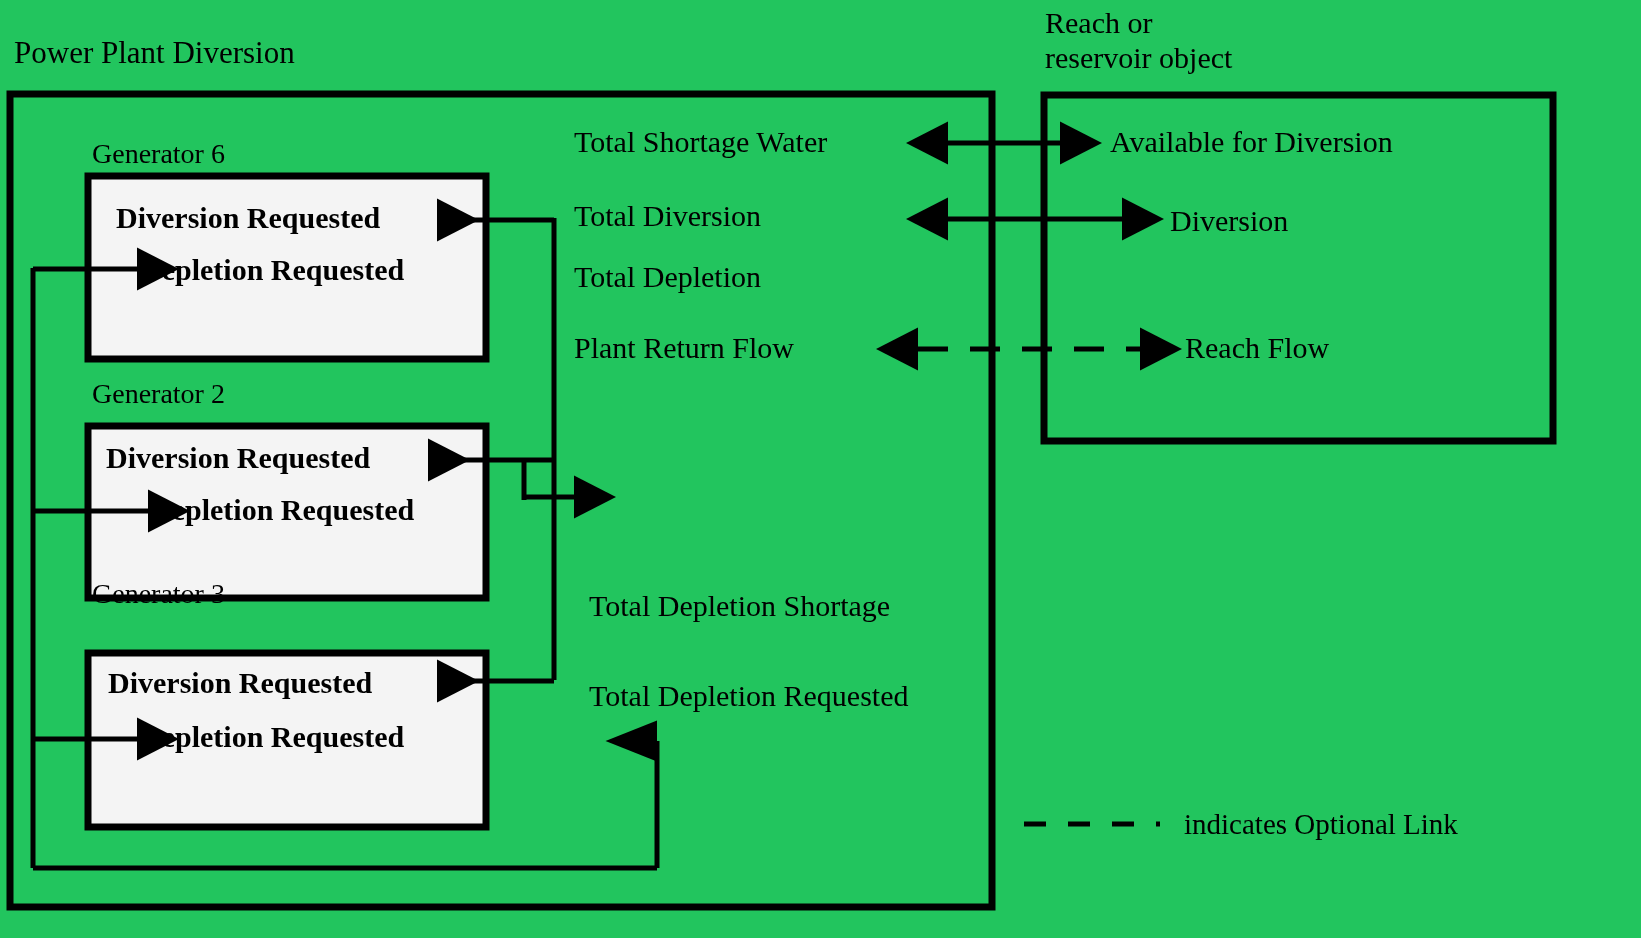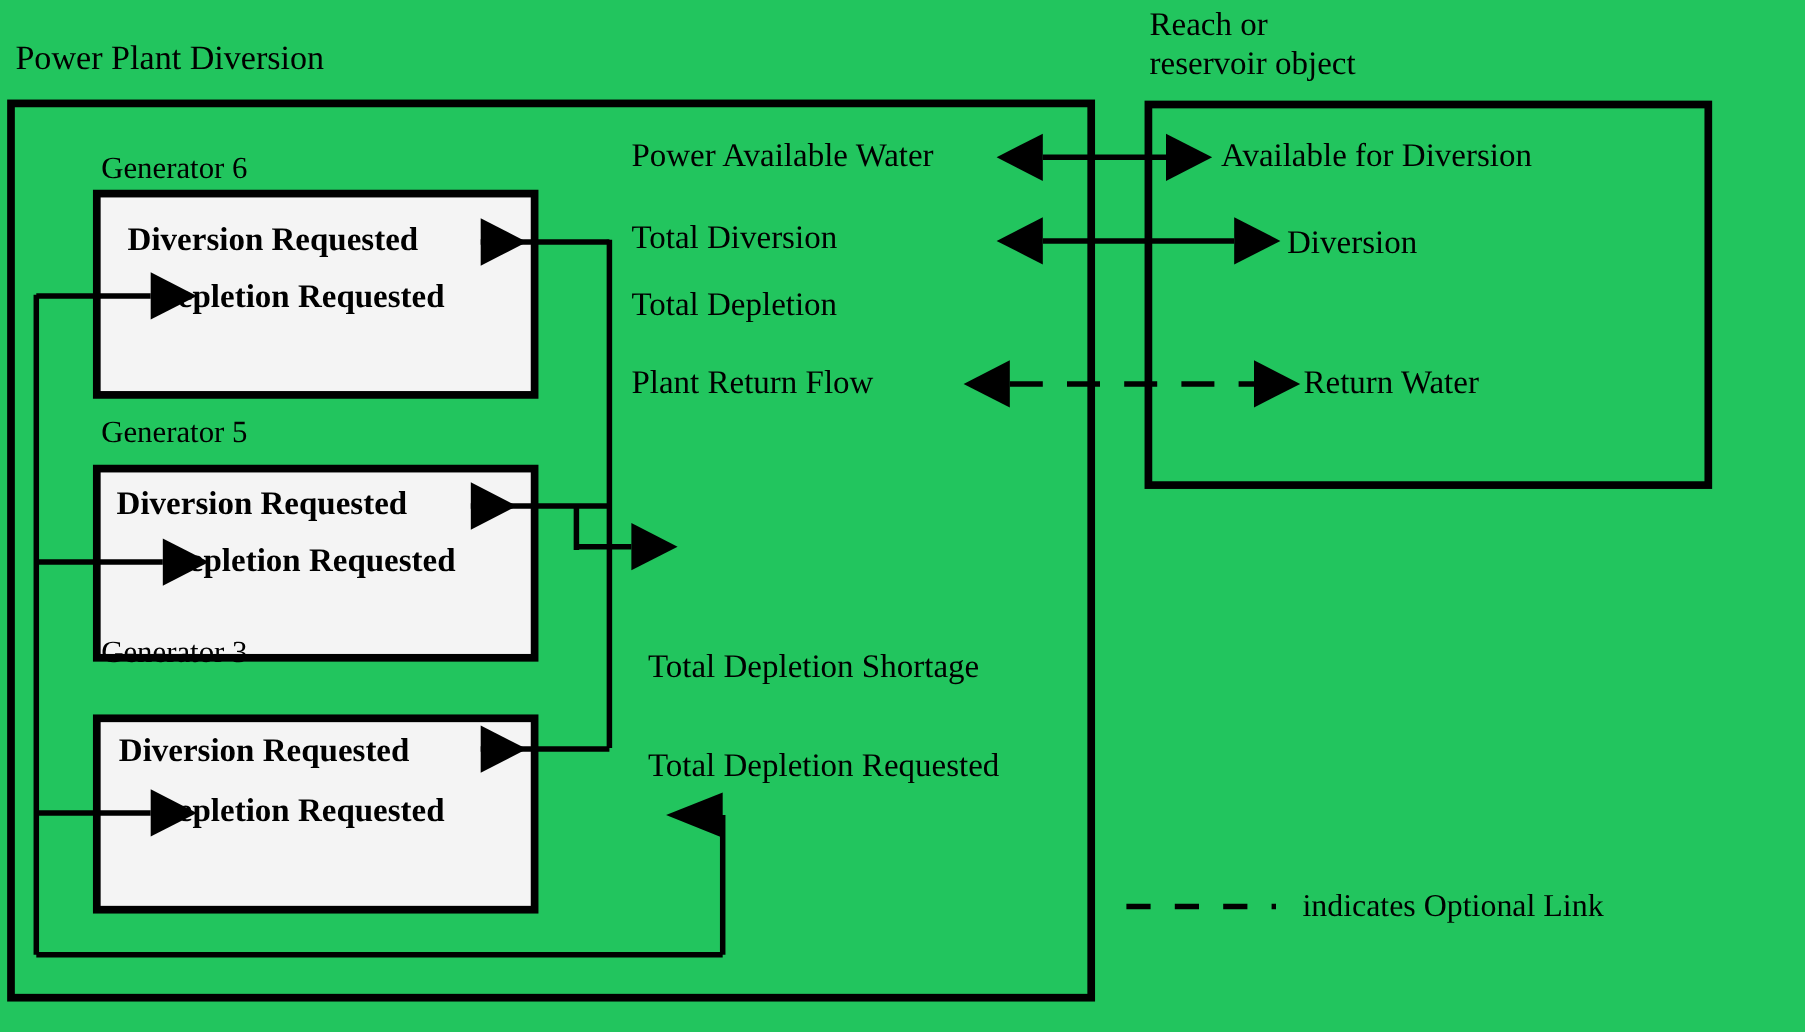--- a/index.html
+++ b/index.html
@@ -92,34 +92,34 @@
 
   <div class="lbl lbl-title" style="left:14px; top:37px;">Power Plant Diversion</div>
 
   <div class="lbl lbl-caption" style="left:1045px; top:6px;">Reach or</div>
   <div class="lbl lbl-caption" style="left:1045px; top:41px;">reservoir object</div>
 
   <div class="lbl lbl-gen" style="left:92px; top:140px;">Generator 6</div>
   <div class="lbl lbl-port" style="left:116px; top:203px;">Diversion Requested</div>
   <div class="lbl lbl-port" style="left:140px; top:255px;">Depletion Requested</div>
 
-  <div class="lbl lbl-gen" style="left:92px; top:380px;">Generator 5</div>
+  <div class="lbl lbl-gen" style="left:92px; top:380px;">Generator 2</div>
   <div class="lbl lbl-port" style="left:106px; top:443px;">Diversion Requested</div>
   <div class="lbl lbl-port" style="left:150px; top:495px;">Depletion Requested</div>
 
   <div class="lbl lbl-gen" style="left:92px; top:580px;">Generator 3</div>
   <div class="lbl lbl-port" style="left:108px; top:668px;">Diversion Requested</div>
   <div class="lbl lbl-port" style="left:140px; top:722px;">Depletion Requested</div>
 
-  <div class="lbl lbl-total" style="left:574px; top:127px;">Power Available Water</div>
+  <div class="lbl lbl-total" style="left:574px; top:127px;">Total Shortage Water</div>
   <div class="lbl lbl-total" style="left:574px; top:201px;">Total Diversion</div>
   <div class="lbl lbl-total" style="left:574px; top:262px;">Total Depletion</div>
   <div class="lbl lbl-total" style="left:574px; top:333px;">Plant Return Flow</div>
   <div class="lbl lbl-total" style="left:589px; top:591px;">Total Depletion Shortage</div>
   <div class="lbl lbl-total" style="left:589px; top:681px;">Total Depletion Requested</div>
 
   <div class="lbl lbl-reach" style="left:1110px; top:127px;">Available for Diversion</div>
   <div class="lbl lbl-reach" style="left:1170px; top:206px;">Diversion</div>
-  <div class="lbl lbl-reach" style="left:1185px; top:333px;">Return Water</div>
+  <div class="lbl lbl-reach" style="left:1185px; top:333px;">Reach Flow</div>
 
   <div class="lbl lbl-legend" style="left:1184px; top:810px;">indicates Optional Link</div>
 
 </div>
 
 </body></html>

